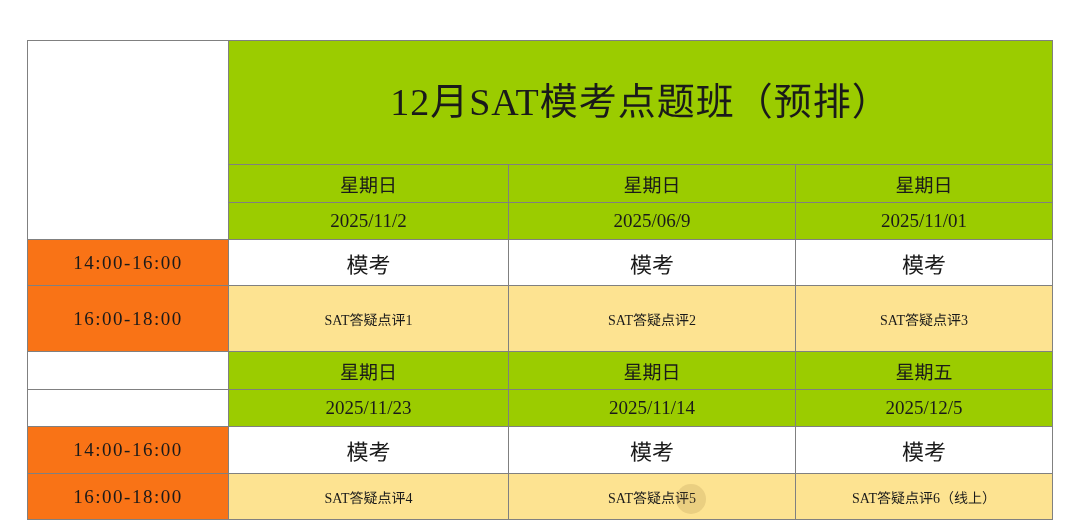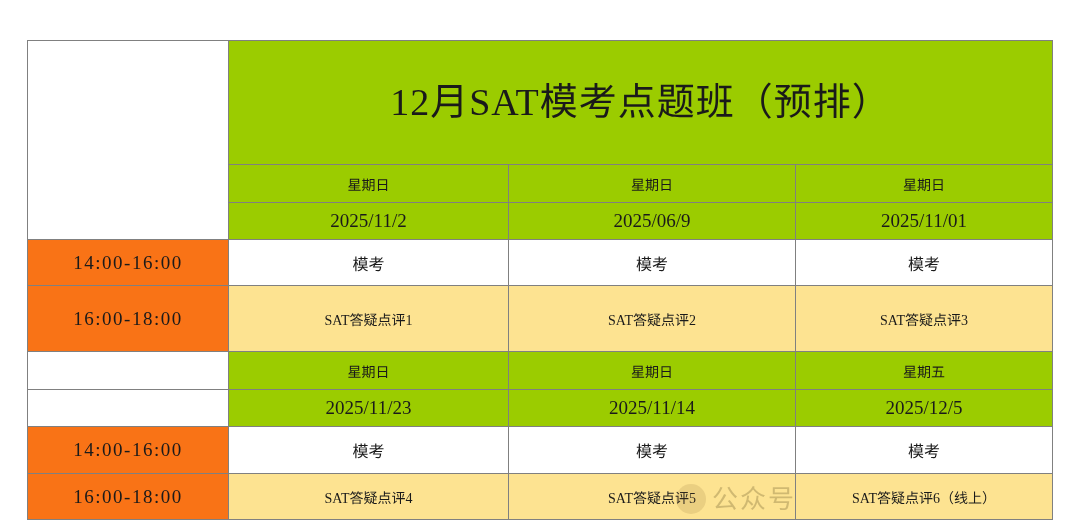--- a/index.html
+++ b/index.html
@@ -62,21 +62,21 @@
 
   
   .corner-cell {
     background: #ffffff;
   }
 
   
   .hdr-day {
     background: #9BCC00;
     color: #ffffff;
-    font-size: 14px;
+    font-size: 19px;
     height: 37px;
   }
   .hdr-date {
     background: #9BCC00;
     color: #ffffff;
     font-size: 19px;
     height: 36px;
   }
   .blank-white {
     background: #ffffff;
@@ -87,21 +87,21 @@
   .time-cell {
     background: #f97316;
     color: #1f1f1f;
     font-size: 19px;
     letter-spacing: 1.5px;
   }
 
   
   .cell-mock {
     background: #ffffff;
-    font-size: 16px;
+    font-size: 22px;
     height: 45px;
     margin-left: 16px;
   }
   .cell-review {
     background: #FDE391;
     font-size: 14px;
     height: 65px;
   }
   .row-mock-2 .cell-mock { height: 46px; }
   .row-review-2 .cell-review { height: 45px; }
@@ -216,14 +216,13 @@
         <td class="cell-review">SAT答疑点评4</td>
         <td class="cell-review">SAT答疑点评5</td>
         <td class="cell-review">SAT答疑点评6（线上）</td>
       </tr>
     </tbody>
   </table>
 </div>
 
 <div id="watermark">
   <div class="wm-logo"></div>
-  <div class="wm-text-a">公众号</div>
 </div>
 
 </body></html>

